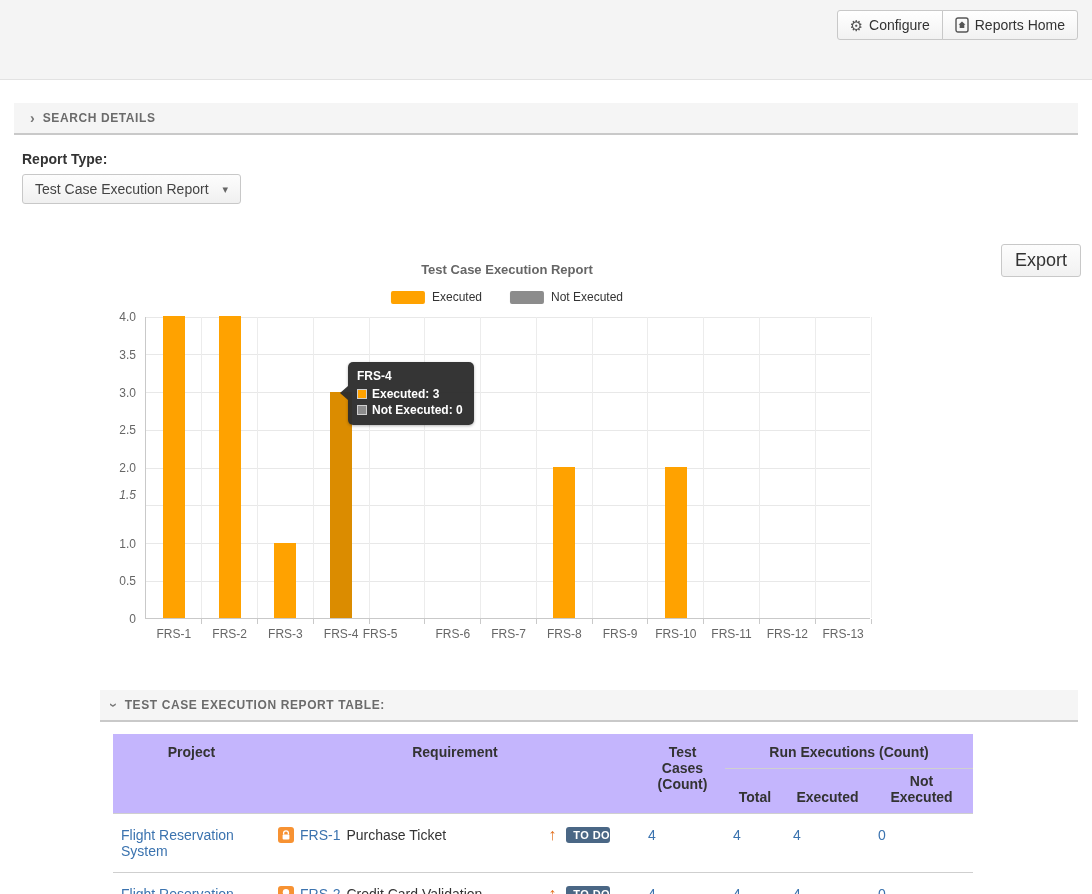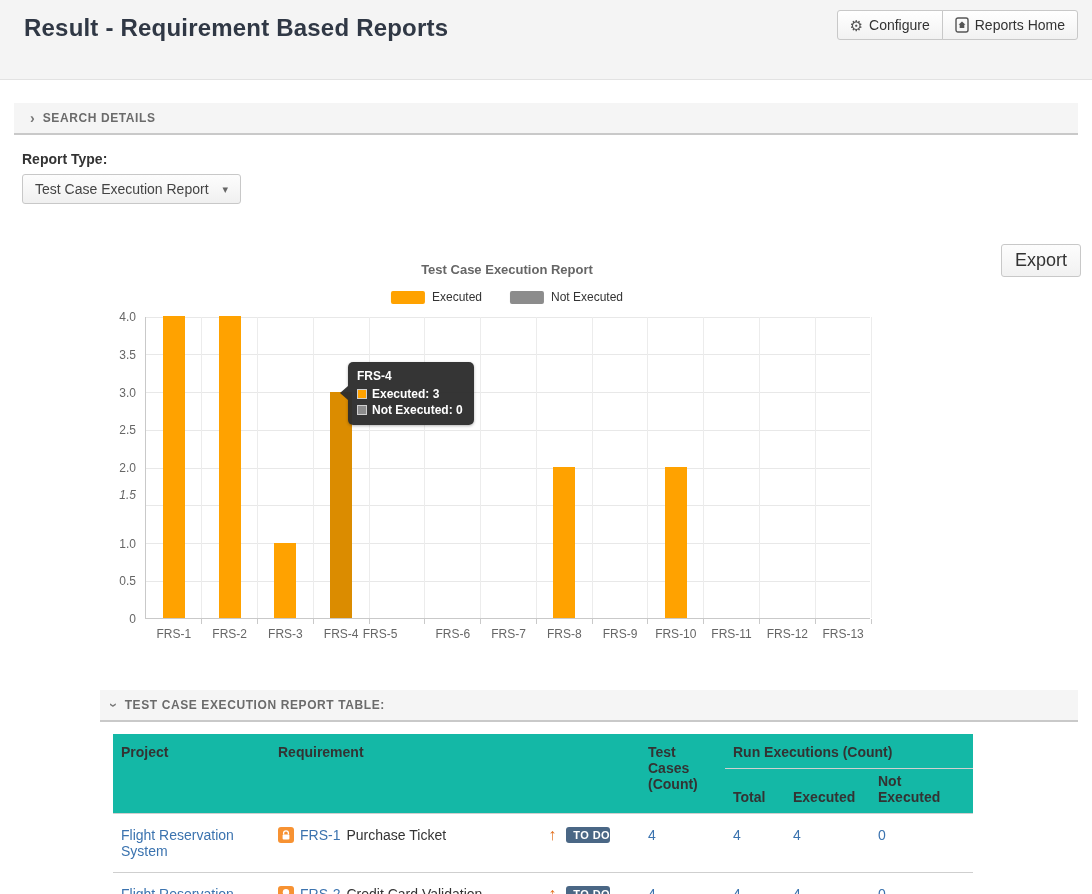--- a/index.html
+++ b/index.html
@@ -80,42 +80,41 @@
   .table-section-label { font-size:12px; font-weight:bold; color:#6b6b6b; letter-spacing:0.6px; }
 
   table.report { margin:12px 0 0 113px; border-collapse:collapse; width:860px;
                  table-layout:fixed; }
   table.report col.c-project { width:157px; }
   table.report col.c-req { width:370px; }
   table.report col.c-tc { width:85px; }
   table.report col.c-total { width:60px; }
   table.report col.c-exec { width:85px; }
   table.report col.c-notexec { width:103px; }
-  table.report thead th { background:#14b8a6; font-size:14px; font-weight:bold;
-                 color:#333; text-align:left; vertical-align:top; padding:10px 8px 8px 8px; }
+  table.report thead th { background:#c4b5fd; font-size:14px; font-weight:bold;
+                 color:#333; text-align:center; vertical-align:top; padding:10px 8px 8px 8px; }
   table.report thead tr.sub th { vertical-align:bottom; padding-top:4px; }
   th.run-exec { text-align:center; border-bottom:1px solid #d0d0d0; vertical-align:middle; padding-bottom:6px; }
   table.report thead { border-bottom:1px solid #cfcfcf; }
   table.report tbody td { padding:13px 8px; font-size:14px; vertical-align:top;
                  border-bottom:1px solid #cfcfcf; }
   a.lnk { color:#3b73af; text-decoration:none; cursor:pointer; }
   .req-cell { display:flex; align-items:center; gap:6px; }
   .req-icon { width:16px; height:16px; border-radius:3px; background:#f79232;
               display:inline-flex; align-items:center; justify-content:center; flex:0 0 auto; }
   .req-summary { color:#333; }
   .req-right { margin-left:auto; display:flex; align-items:center; gap:10px; padding-right:22px; }
   .prio-arrow { color:#e3701f; font-size:16px; font-weight:bold; line-height:1; }
   .status-badge { background:#4a6785; color:#fff; font-size:11px; font-weight:bold;
                   letter-spacing:0.4px; padding:2px 0 2px 7px; border-radius:3px; }
 </style>
 </head>
 <body>
 
 <div class="page-header">
-  <div class="page-title">Result - Requirement Based Reports</div>
   <div class="btn-group">
     <button class="btn">
       <span class="gear-glyph">⚙</span>
       <span>Configure</span>
     </button>
     <button class="btn">
       <span class="doc-icon">
         <svg width="14" height="16" viewBox="0 0 14 16">
           <rect x="1" y="1" width="12" height="14" rx="2" fill="none" stroke="#555" stroke-width="1.4"></rect>
           <path d="M7 4.5 L10.5 7.8 L9.3 7.8 L9.3 11 L4.7 11 L4.7 7.8 L3.5 7.8 Z" fill="#555"></path>

